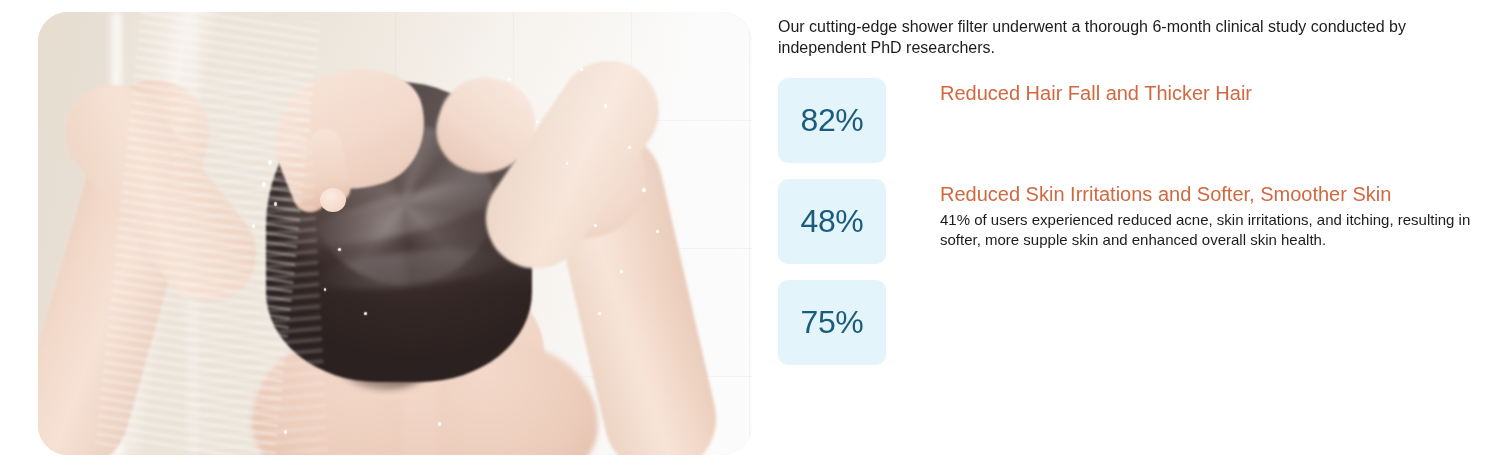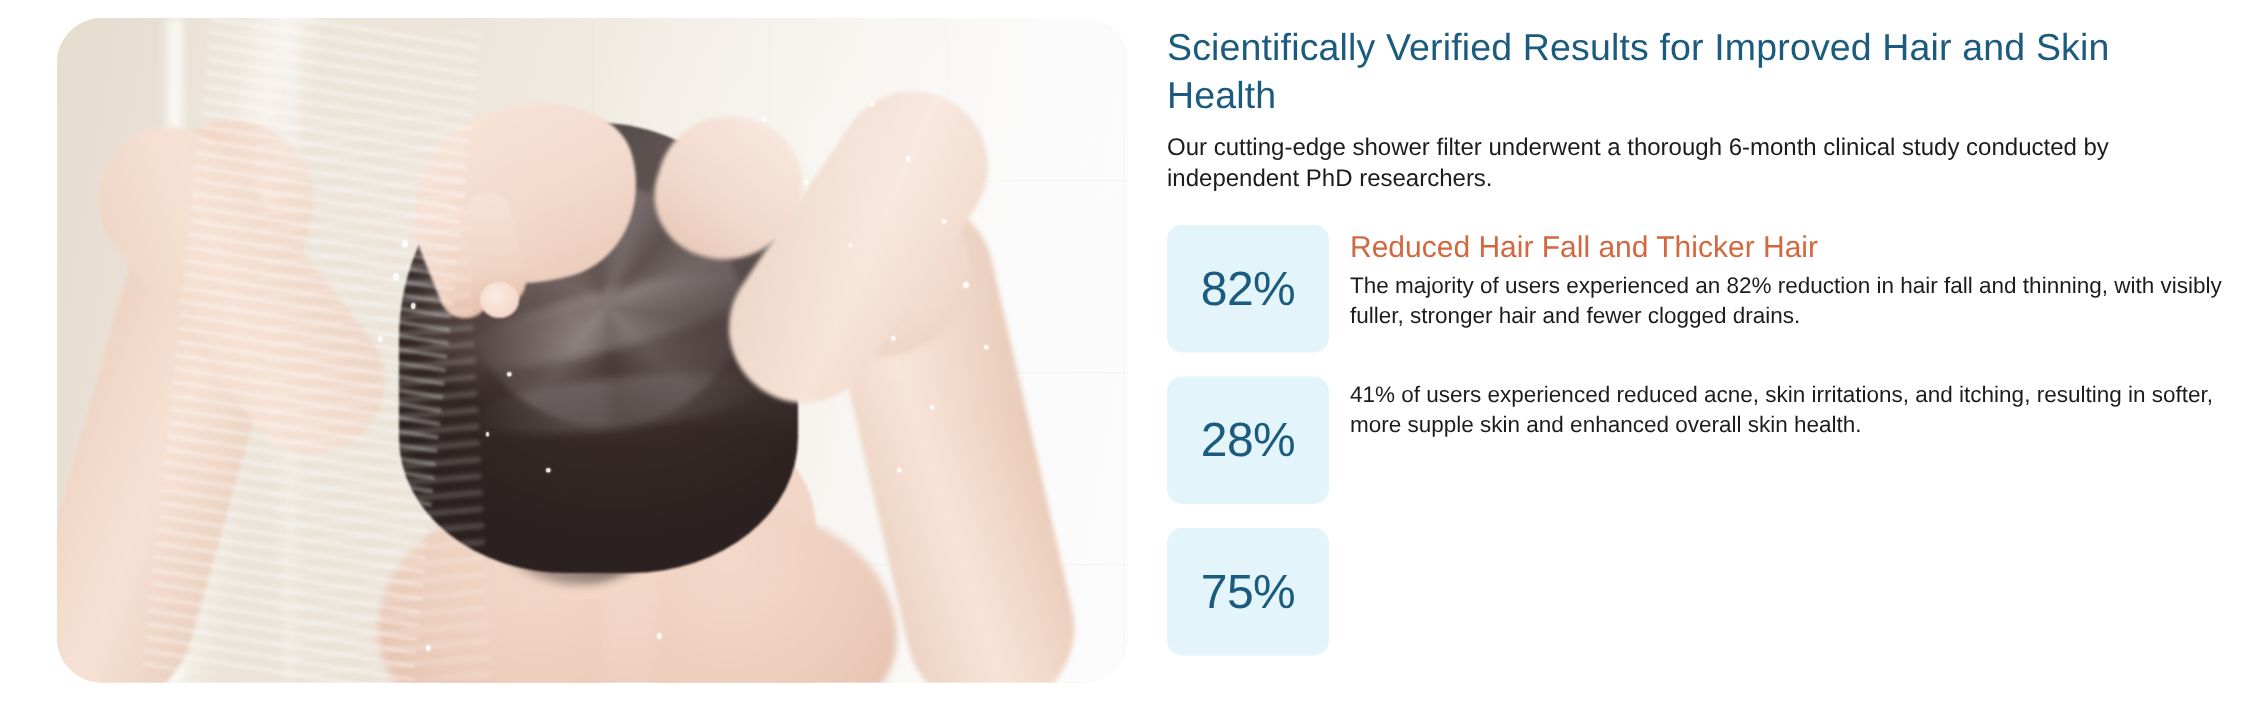--- a/index.html
+++ b/index.html
@@ -394,20 +394,21 @@
     justify-content: center;
     color: #1b5b7d;
     font-size: 32px;
     font-weight: 400;
     letter-spacing: -.4px;
   }
 
   .stat-body {
     padding-top: 3px;
     min-width: 0;
+    margin-left: 40px;
   }
 
   .stat-title {
     font-size: 20px;
     line-height: 1.28;
     font-weight: 400;
     color: #d2683f;
     margin-bottom: 3px;
   }
 
@@ -480,37 +481,36 @@
       <div class="drop" style="left:246px;top:418px;width:3px;height:4px;"></div>
       <div class="drop" style="left:560px;top:300px;width:3px;height:3px;"></div>
       <div class="drop" style="left:582px;top:258px;width:3px;height:3px;"></div>
 
       <div class="photo-light"></div>
     </div>
   </div>
 
   <div class="content">
 
-    <h1 class="headline">Scientifically Verified Results for Improved Hair and Skin Health</h1>
 
     <p class="intro">Our cutting-edge shower filter underwent a thorough 6-month clinical study conducted by independent PhD researchers.</p>
 
     <div class="stats">
 
       <div class="stat">
         <div class="stat-badge">82%</div>
         <div class="stat-body">
           <div class="stat-title">Reduced Hair Fall and Thicker Hair</div>
-          <div class="stat-desc">The majority of users experienced an 82% reduction in hair fall and thinning, with visibly fuller, stronger hair and fewer clogged drains.</div>
         </div>
       </div>
 
       <div class="stat">
-        <div class="stat-badge">28%</div>
+        <div class="stat-badge">48%</div>
         <div class="stat-body">
+          <div class="stat-title">Reduced Skin Irritations and Softer, Smoother Skin</div>
           <div class="stat-desc">41% of users experienced reduced acne, skin irritations, and itching, resulting in softer, more supple skin and enhanced overall skin health.</div>
         </div>
       </div>
 
       <div class="stat">
         <div class="stat-badge">75%</div>
       </div>
 
     </div>
   </div>

